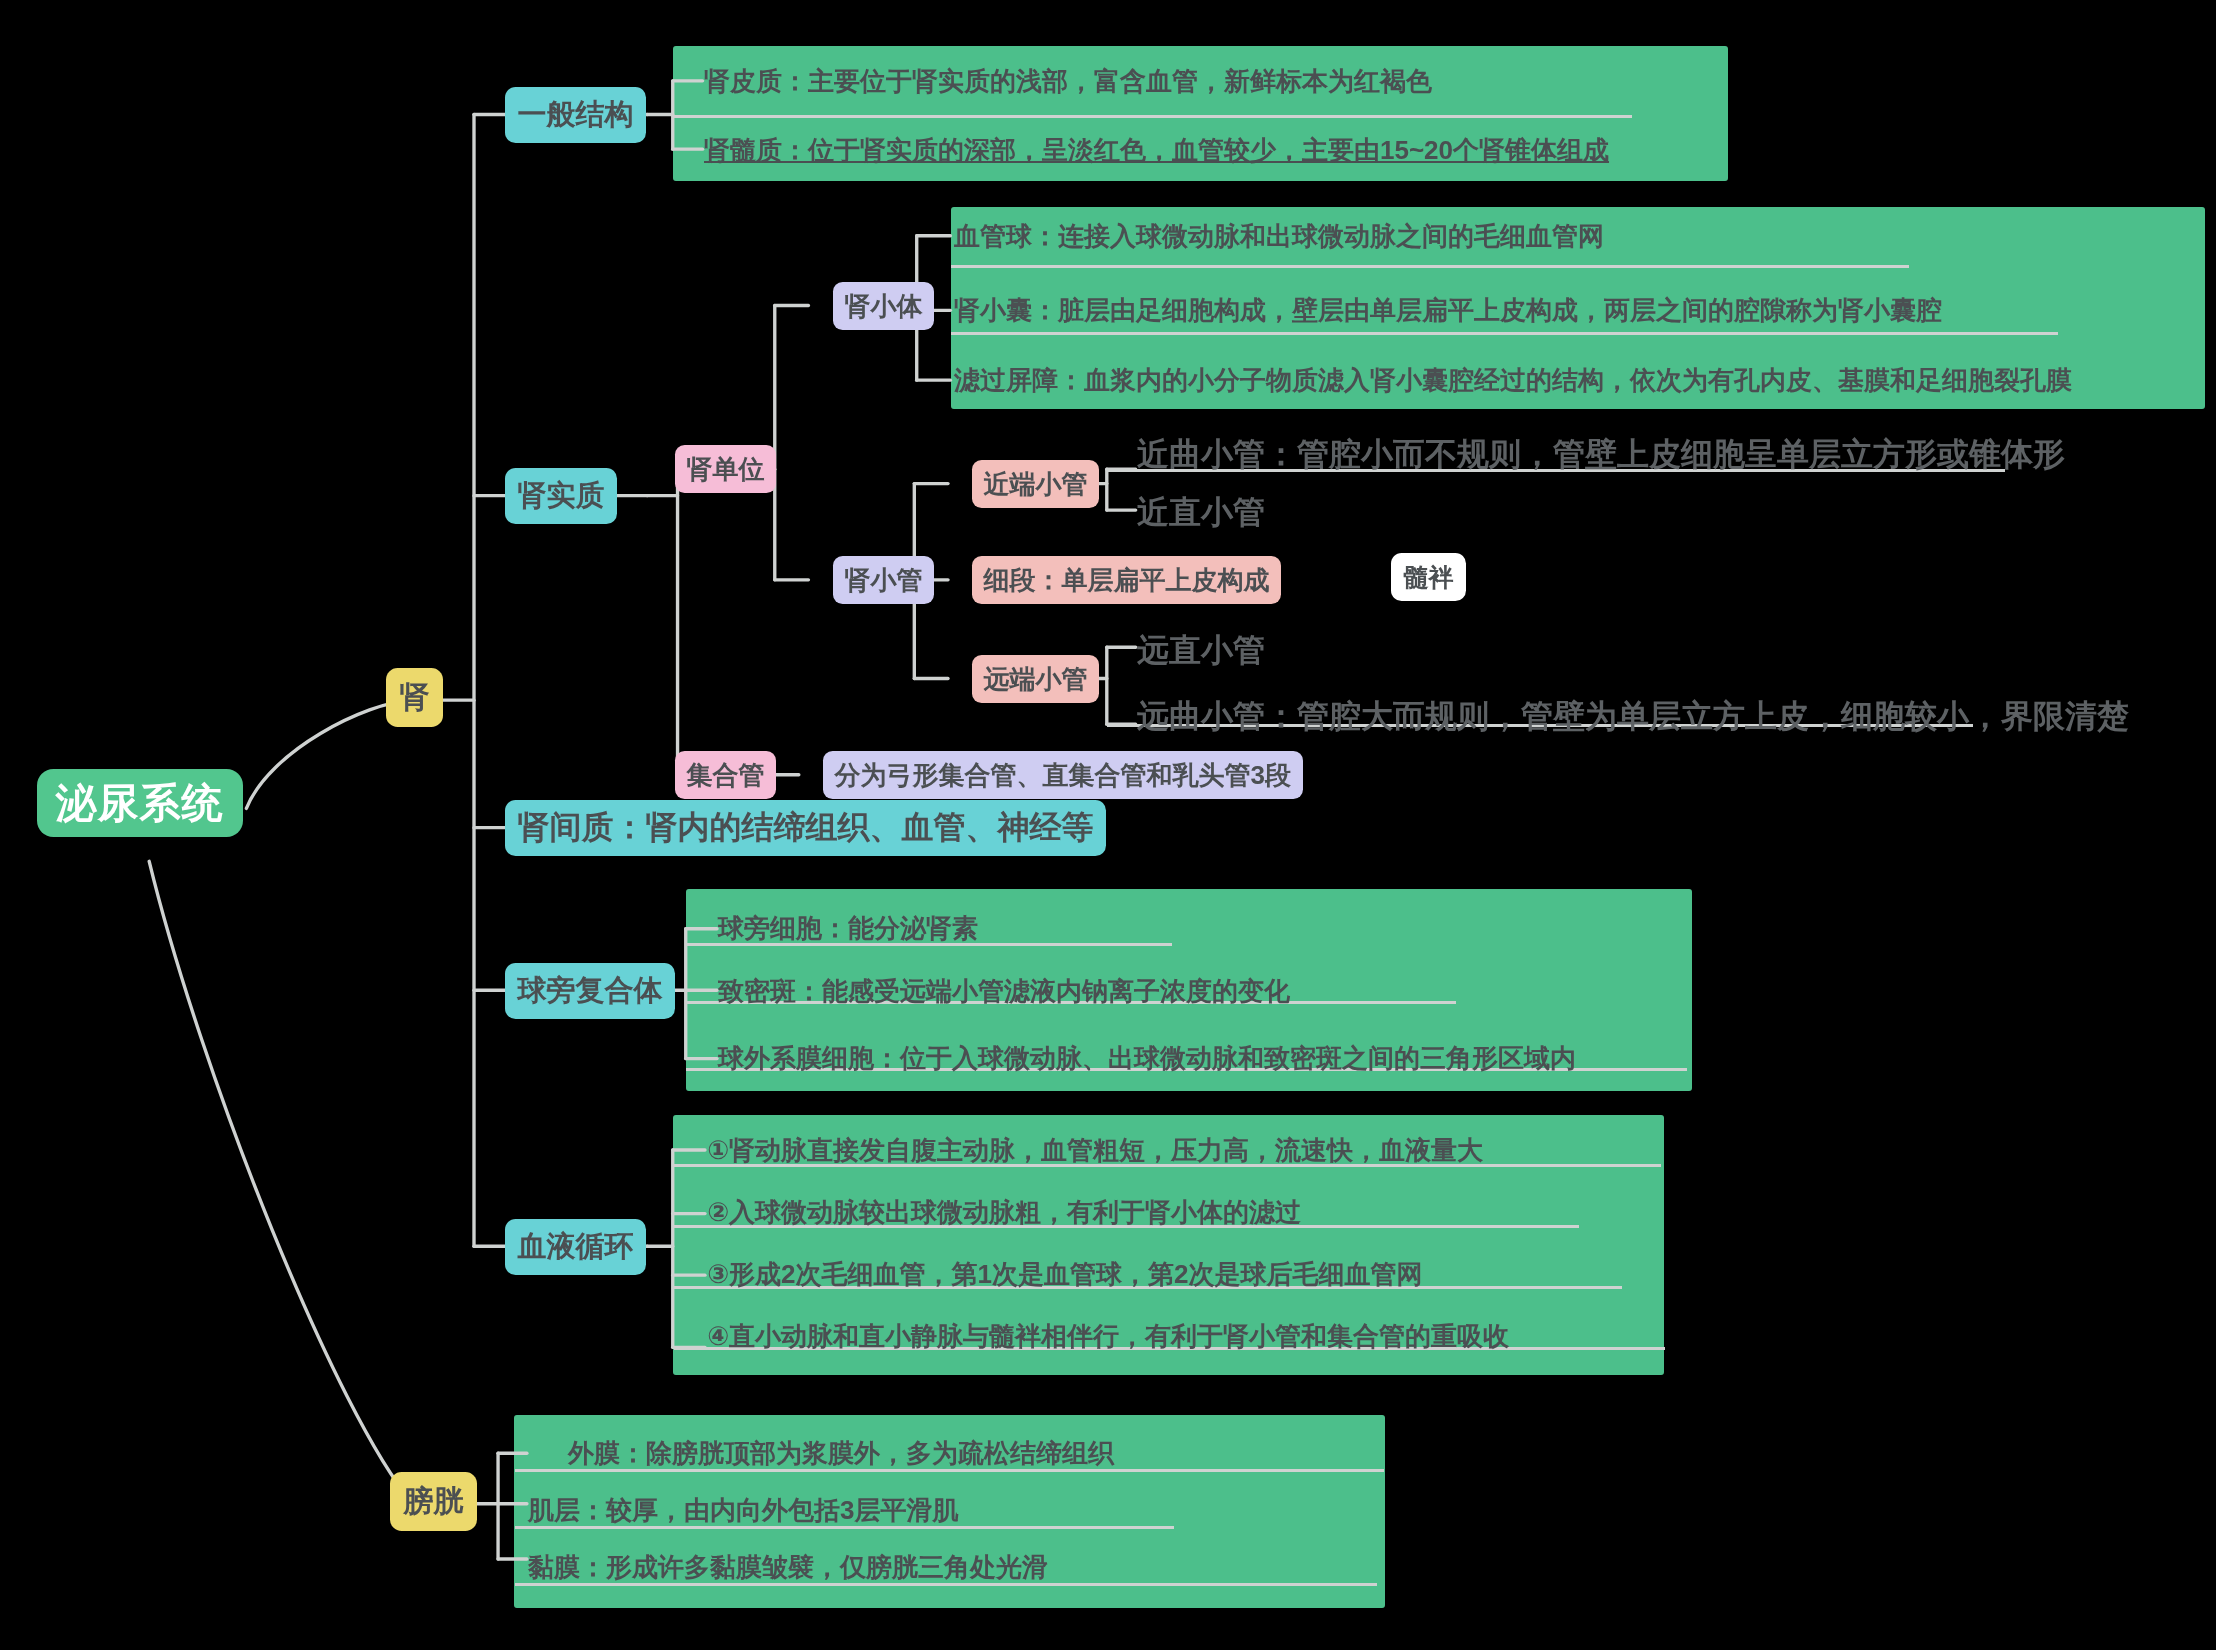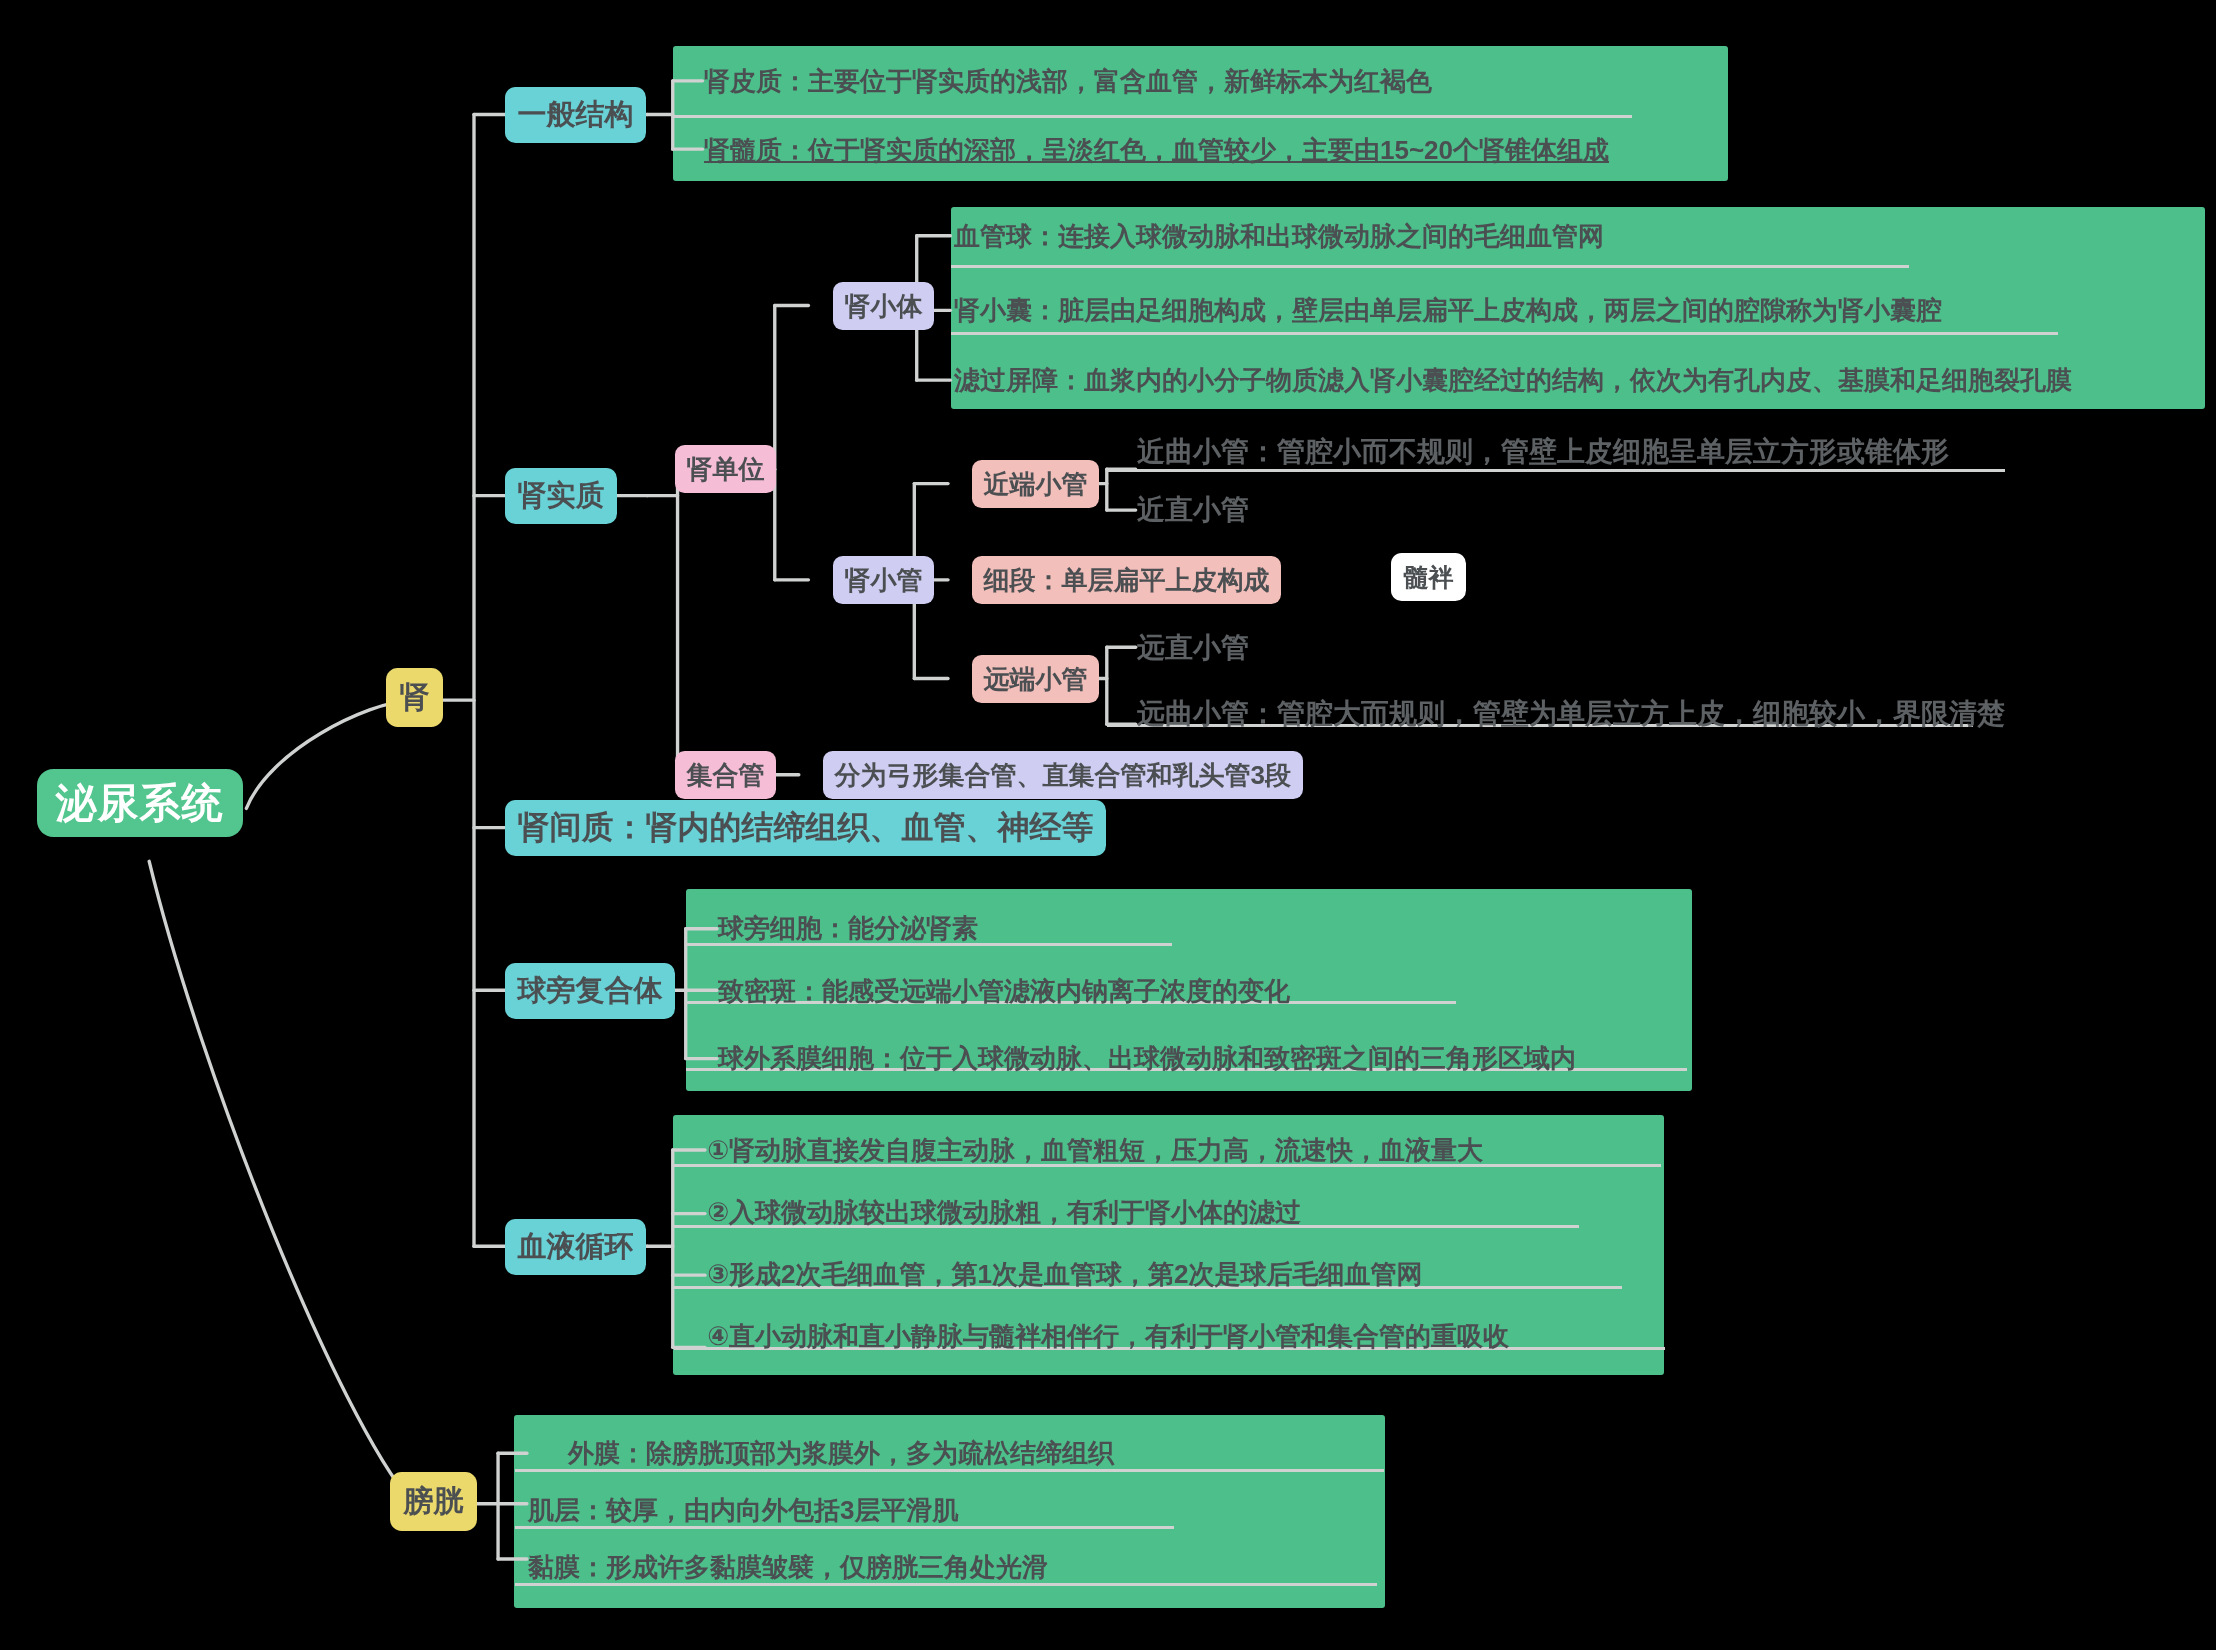--- a/index.html
+++ b/index.html
@@ -37,21 +37,21 @@
   
   .n-salmon{background:#f3bfbb;font-size:26px;font-weight:bold;padding:0 11.6px;border-radius:9.6px;}
   
   .n-white{background:#ffffff;font-size:25px;font-weight:bold;padding:0 12.5px;border-radius:10.6px;}
   
   .leaf{
     position:absolute;color:#4b4f52;font-size:26px;font-weight:bold;
     white-space:nowrap;line-height:1;
   }
   .leaf-plain{
-    position:absolute;color:#5d6164;font-size:28px;font-weight:bold;
+    position:absolute;color:#5d6164;font-size:32px;font-weight:bold;
     white-space:nowrap;line-height:1;text-align:right;
   }
   
   .panel{position:absolute;background:#4cbf8b;border-radius:2.9px;}
   .sep{position:absolute;background:#cfd2d1;height:2.9px;}
 </style>
 </head>
 <body>
 
 <div id="canvas">

